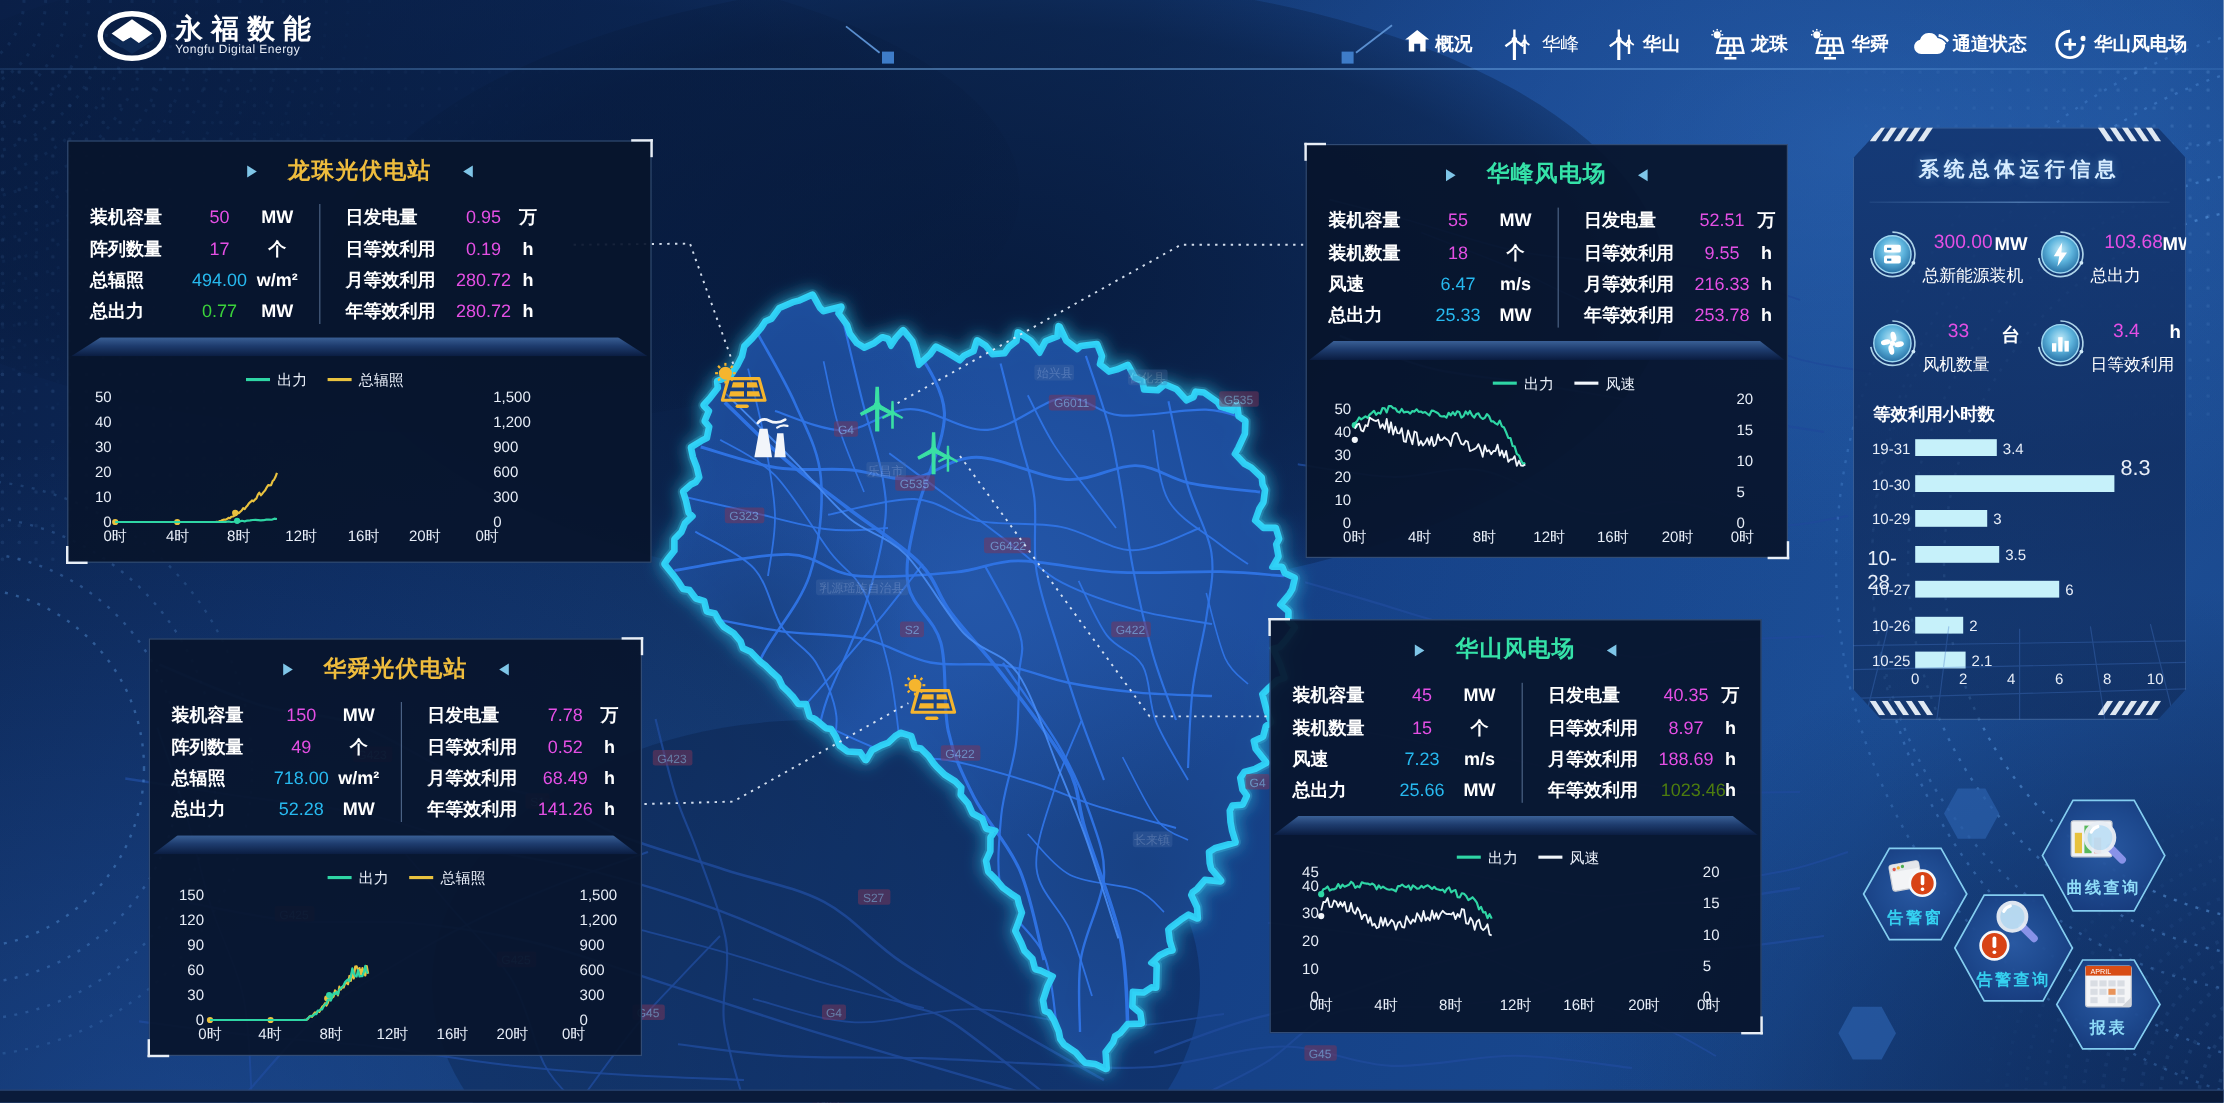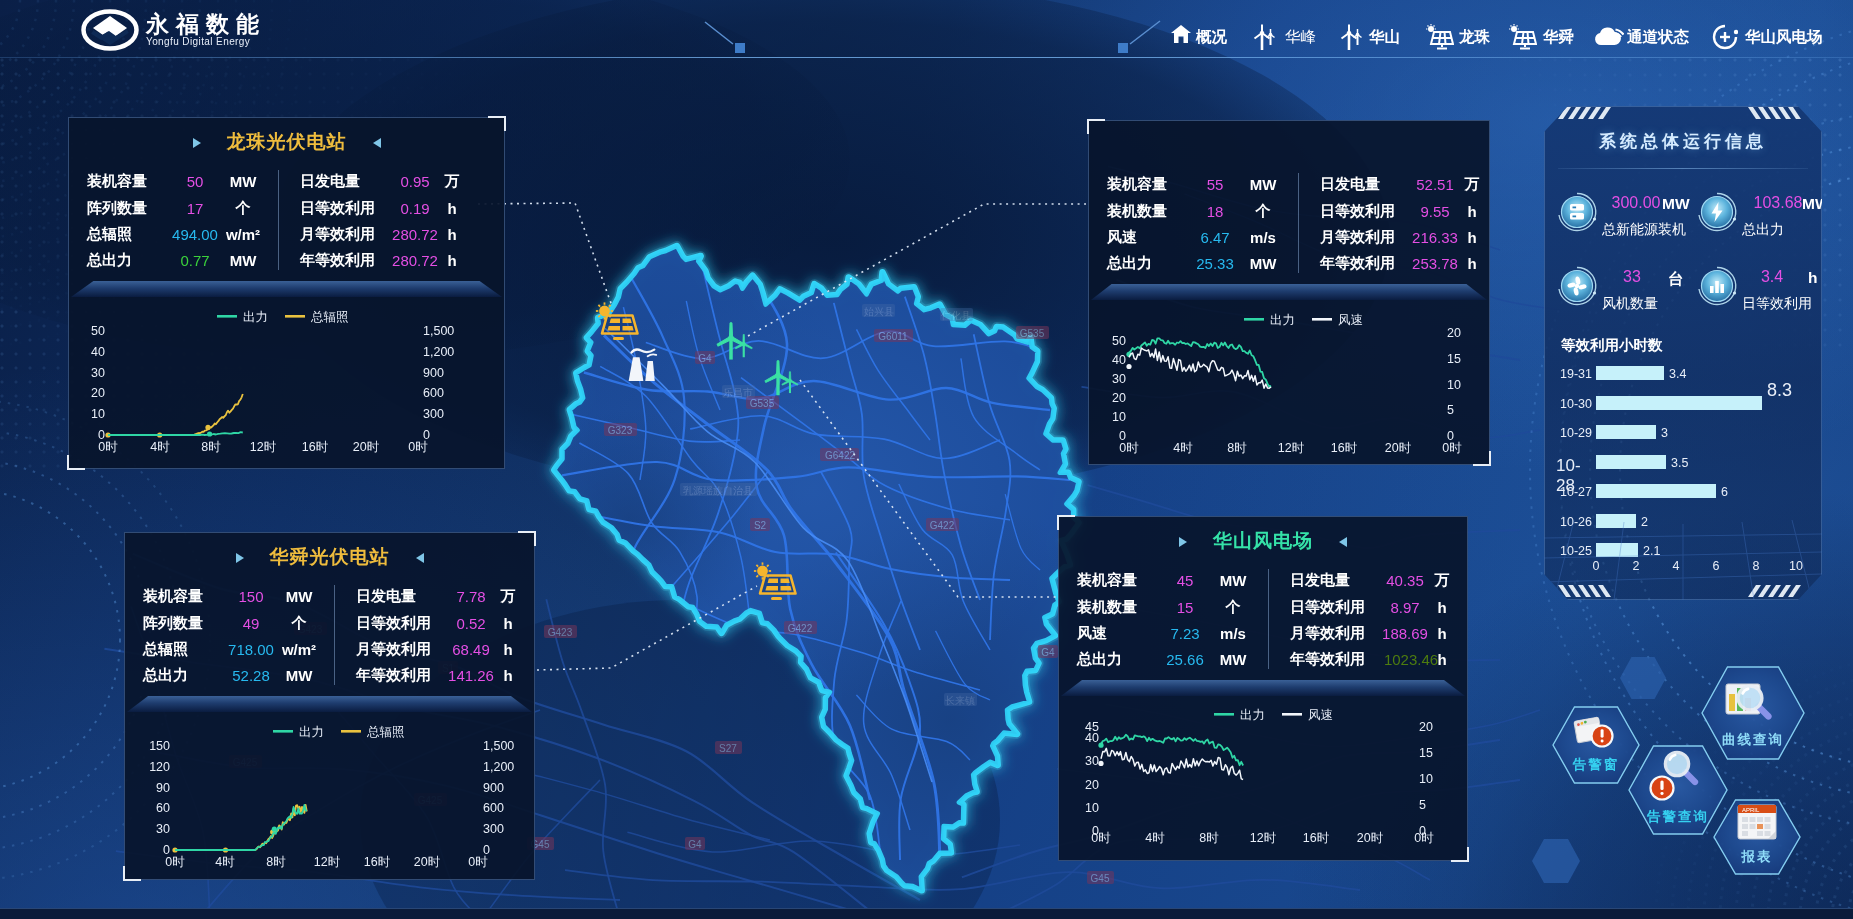--- a/index.html
+++ b/index.html
@@ -522,21 +522,21 @@
 <path d="M13,2 a11,11 0 1 0 11,11" fill="none" stroke="#fff" stroke-width="2.4"></path>
 <circle cx="24" cy="8" r="2.2" fill="#fff"></circle>
 <g stroke="#fff" stroke-width="2.4">
           <line x1="13" y1="8" x2="13" y2="18"></line>
           <line x1="8" y1="13" x2="18" y2="13"></line>
         </g>
       </svg></div>
     <div style="position:absolute;left:1745px;top:27px;font-size:15.5px;font-weight:bold;color:#fff">华山风电场</div>
 <div style="position:absolute;left:0;top:57px;width:100%;height:1px;background:linear-gradient(90deg,rgba(90,150,220,.25),rgba(120,180,240,.8) 40%,rgba(120,180,240,.8) 60%,rgba(90,150,220,.3))"></div>
 </div>
-<div class="panel" style="left:68px;top:117px;width:437px;height:352px">
+<div class="panel" style="left:56px;top:117px;width:487px;height:352px">
     <div class="cb" style="right:-2px;top:-2px;border-left:none;border-bottom:none"></div>
     <div class="cb" style="left:-2px;bottom:-2px;border-right:none;border-top:none"></div>
     <div class="ptitle" style="color:#eebc3d"><span class="arr arr-r"></span><span class="tx">龙珠光伏电站</span><span class="arr arr-l"></span></div>
     <div class="lb" style="left:18px;top:63px">装机容量</div>
     <div class="vl" style="left:76px;width:100px;top:63px;color:#e44fe4">50</div>
     <div class="un" style="left:144px;width:60px;top:63px;text-align:center">MW</div>
     <div class="lb" style="left:231px;top:63px">日发电量</div>
     <div class="vl" style="left:296px;width:100px;top:63px;color:#e44fe4">0.95</div>
     <div class="un" style="left:362px;width:42px;top:63px;text-align:center">万</div>
     <div class="lb" style="left:18px;top:89.5px">阵列数量</div>
@@ -649,20 +649,21 @@
       <circle cx="149.3" cy="296.2" r="2.6" fill="#2fd6a5"></circle>
       <rect x="148" y="197" width="20" height="2.6" fill="#2fd6a5"></rect>
       <text x="174" y="203" font-size="12.5" fill="#e8eef8">出力</text>
       <rect x="216" y="197" width="20" height="2.6" fill="#e9c23f"></rect>
       <text x="242" y="203" font-size="12.5" fill="#e8eef8">总辐照</text>
     </svg>
   </div>
 <div class="panel" style="left:1088px;top:120px;width:402px;height:345px">
     <div class="cb" style="left:-2px;top:-2px;border-right:none;border-bottom:none"></div>
     <div class="cb" style="right:-2px;bottom:-2px;border-left:none;border-top:none"></div>
+    <div class="ptitle" style="color:#35e2a8"><span class="arr arr-r"></span><span class="tx">华峰风电场</span><span class="arr arr-l"></span></div>
     <div class="lb" style="left:18px;top:63px">装机容量</div>
     <div class="vl" style="left:76px;width:100px;top:63px;color:#e44fe4">55</div>
     <div class="un" style="left:144px;width:60px;top:63px;text-align:center">MW</div>
     <div class="lb" style="left:231px;top:63px">日发电量</div>
     <div class="vl" style="left:296px;width:100px;top:63px;color:#e44fe4">52.51</div>
     <div class="un" style="left:362px;width:42px;top:63px;text-align:center">万</div>
     <div class="lb" style="left:18px;top:89.5px">装机数量</div>
     <div class="vl" style="left:76px;width:100px;top:89.5px;color:#e44fe4">18</div>
     <div class="un" style="left:144px;width:60px;top:89.5px;text-align:center">个</div>
     <div class="lb" style="left:231px;top:89.5px">日等效利用</div>

